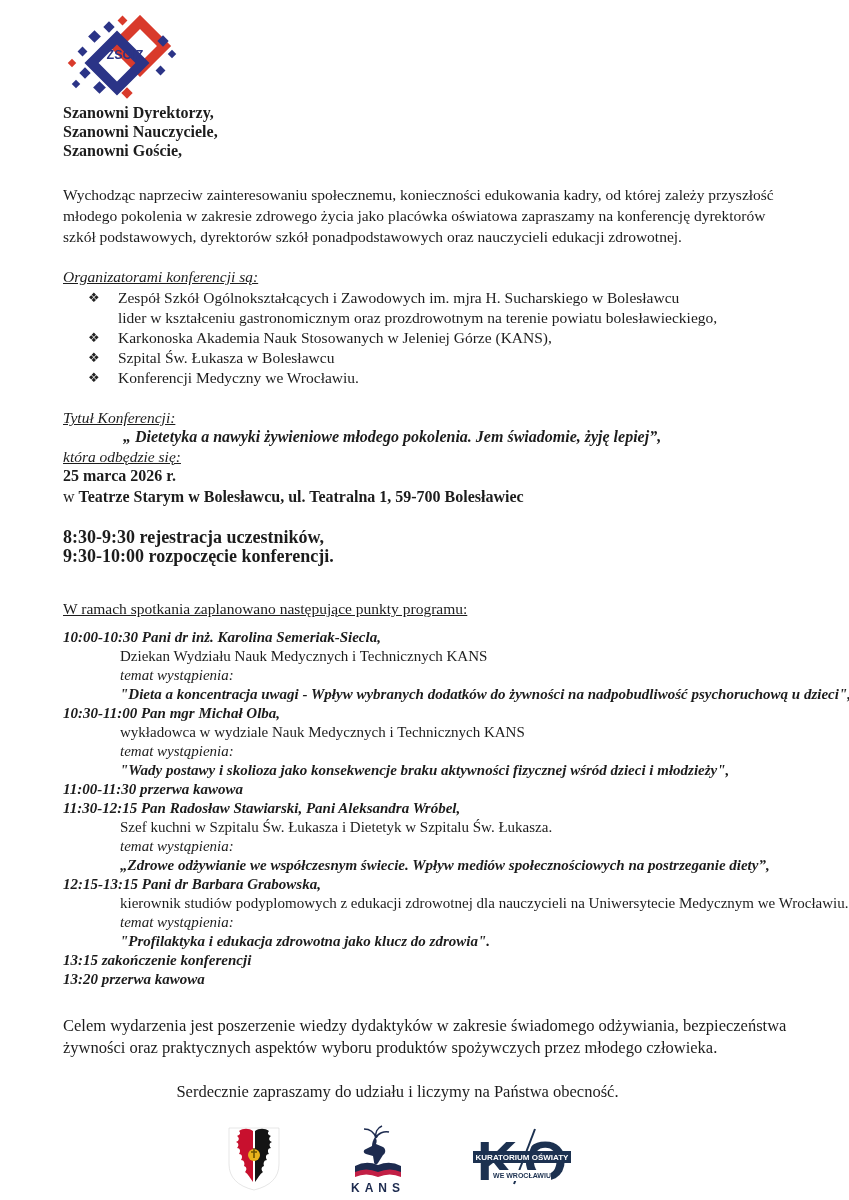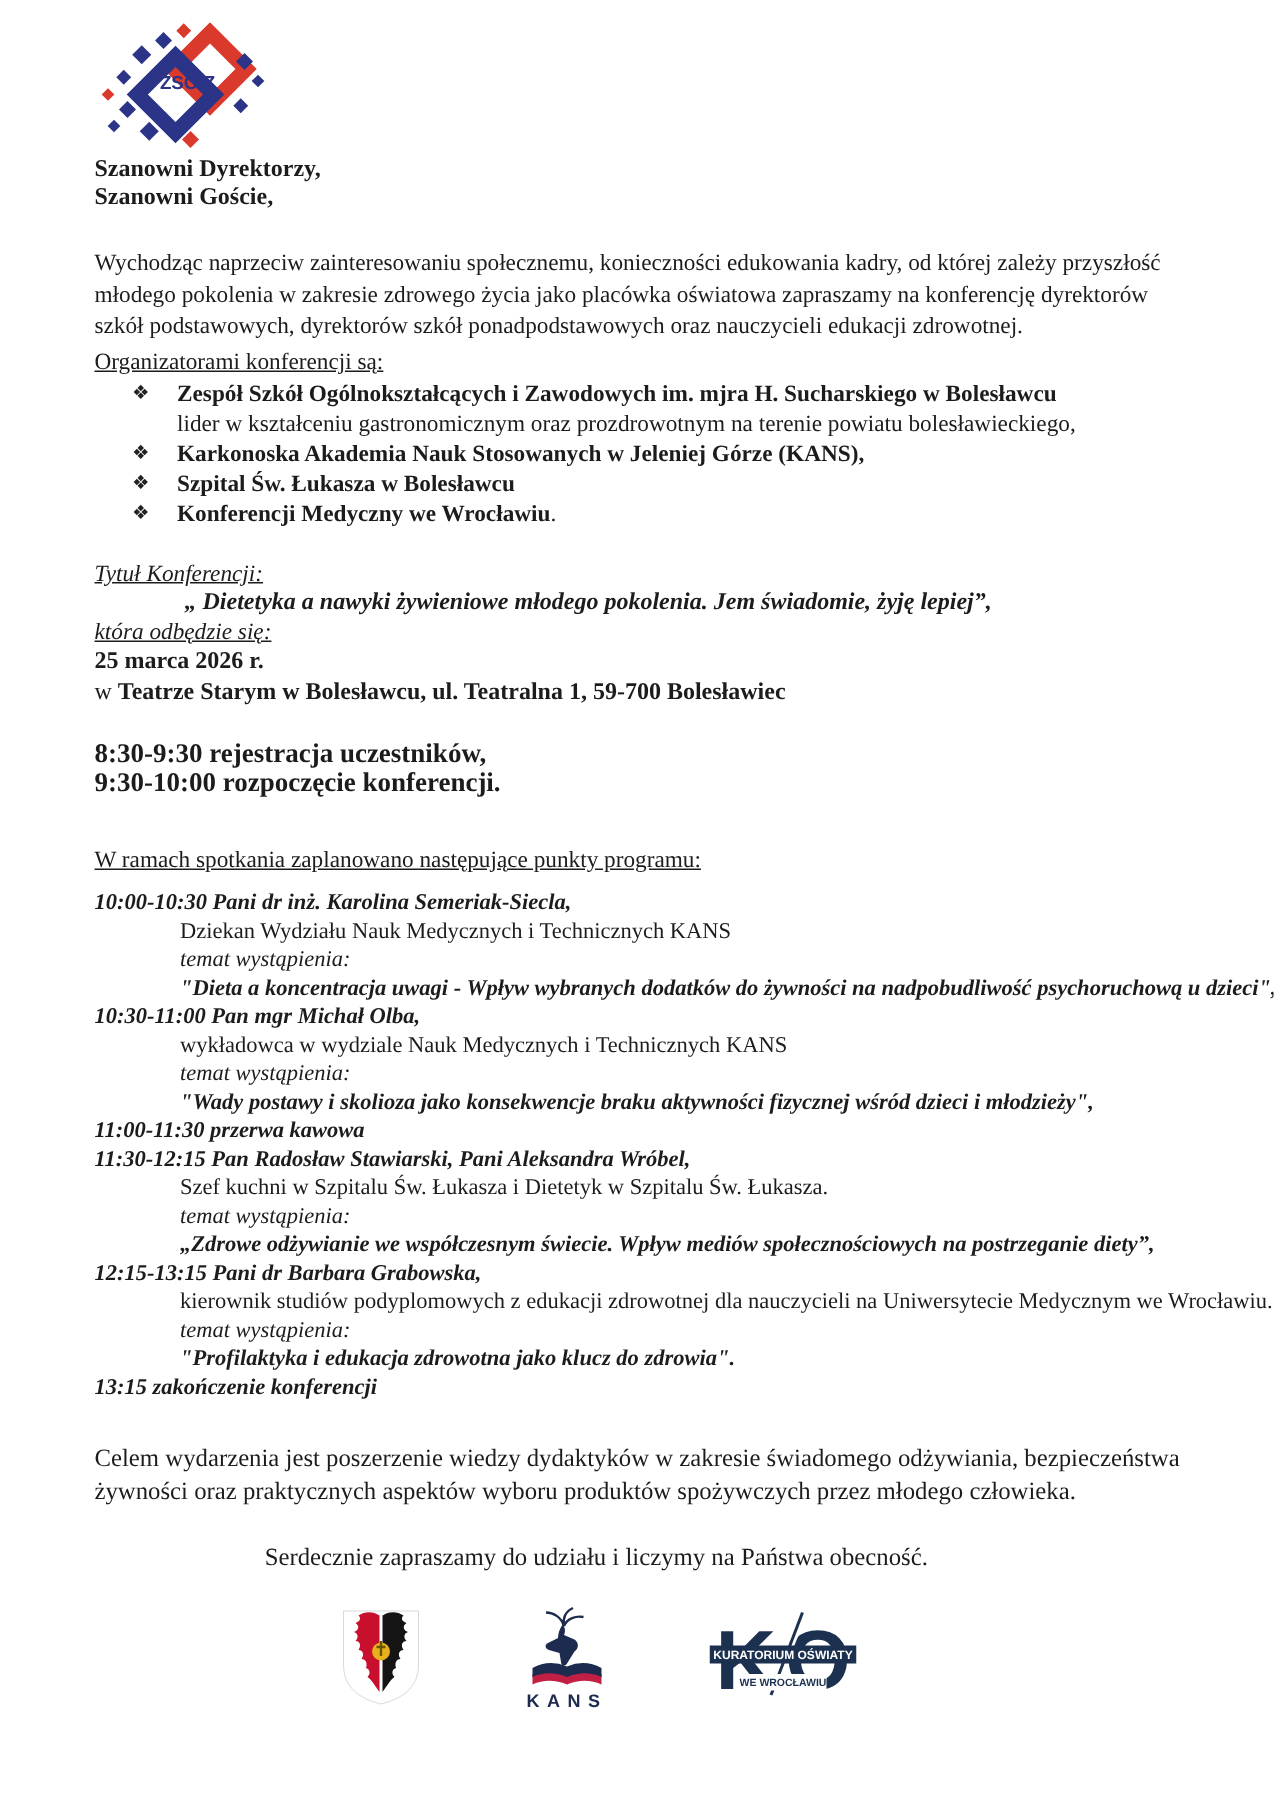--- a/index.html
+++ b/index.html
@@ -10,25 +10,25 @@
   .logo-wrap { width:125px; height:86px; margin-bottom:4px; }
 
   
   .greeting { margin-top:-2px; }
   .greet-line { font-weight:bold; font-size:16px; line-height:19px; }
 
   
   .intro { font-size:15.5px; line-height:21px; margin-top:24px; width:732px; }
 
   
-  .org-heading { margin-top:4px; text-decoration:underline; font-size:15.5px; line-height:19px; }
+  .org-heading { margin-top:20px; font-style:italic; text-decoration:underline; font-size:15.5px; line-height:19px; }
   ul.org-list { list-style:none; margin:2px 0 0 0; padding:0; }
   .org-item { display:flex; font-size:15.5px; line-height:20px; }
   .org-bullet { width:30px; margin-left:25px; flex:none; font-size:13px; color:#222; font-family:"DejaVu Sans", sans-serif; }
-  .org-main { font-weight:bold; }
+  .org-main { font-weight:normal; }
   .org-suffix { font-weight:normal; }
   .org-sub { font-weight:normal; }
 
   
   .sec-label { font-style:italic; text-decoration:underline; font-size:15.5px; line-height:19px; }
   .title-block { margin-top:20px; }
   .conf-title { font-weight:bold; font-style:italic; font-size:16px; line-height:20px; margin-left:60px; }
   .date-line { font-weight:bold; font-size:16px; line-height:20px; }
   .venue-line { font-size:16px; line-height:21px; }
   .venue-bold { font-weight:bold; }
@@ -78,20 +78,21 @@
         <rect x="94" y="52" width="7" height="7" transform="rotate(45 97.5 55.5)" fill="#2b3487"></rect>
         <rect x="60" y="74" width="8" height="8" transform="rotate(45 64 78)" fill="#d93a2b"></rect>
       </g>
       <text x="62" y="44" text-anchor="middle" font-size="12.5" font-weight="bold" font-family="Liberation Sans, sans-serif" fill="#2b3487">ZSOiZ</text>
     </svg>
   </div>
 
   <div class="greeting">
 
   <div class="greet-line">Szanowni Dyrektorzy,</div>
+      <div class="greet-line">Szanowni Nauczyciele,</div>
       <div class="greet-line">Szanowni Goście,</div>
     </div>
 
   <div class="intro">Wychodząc naprzeciw zainteresowaniu społecznemu, konieczności edukowania kadry, od której zależy przyszłość młodego pokolenia w zakresie zdrowego życia jako placówka oświatowa zapraszamy na konferencję dyrektorów szkół podstawowych, dyrektorów szkół ponadpodstawowych oraz nauczycieli edukacji zdrowotnej.</div>
 
   <div class="org-heading">Organizatorami konferencji są:</div>
   <ul class="org-list">
 
       <li class="org-item">
         <span class="org-bullet">❖</span>
@@ -143,20 +144,21 @@
       <div class="prog-line pl-time">11:00-11:30 przerwa kawowa</div>
       <div class="prog-line pl-time">11:30-12:15 Pan Radosław Stawiarski, Pani Aleksandra Wróbel,</div>
       <div class="prog-line pl-desc">Szef kuchni w Szpitalu Św. Łukasza i Dietetyk w Szpitalu Św. Łukasza.</div>
       <div class="prog-line pl-label">temat wystąpienia:</div>
       <div class="prog-line pl-quote">„Zdrowe odżywianie we współczesnym świecie. Wpływ mediów społecznościowych na postrzeganie diety”,</div>
       <div class="prog-line pl-time">12:15-13:15 Pani dr Barbara Grabowska,</div>
       <div class="prog-line pl-desc"> kierownik studiów podyplomowych z edukacji zdrowotnej dla nauczycieli  na Uniwersytecie Medycznym we Wrocławiu.</div>
       <div class="prog-line pl-label">temat wystąpienia:</div>
       <div class="prog-line pl-quote">"Profilaktyka i edukacja zdrowotna jako klucz do zdrowia".</div>
       <div class="prog-line pl-time">13:15 zakończenie konferencji</div>
+      <div class="prog-line pl-time">13:20 przerwa kawowa</div>
     </div>
 
   <div class="closing">Celem wydarzenia jest poszerzenie wiedzy dydaktyków w zakresie świadomego odżywiania, bezpieczeństwa żywności oraz praktycznych aspektów wyboru produktów spożywczych przez młodego człowieka.</div>
 
   <div class="invite">Serdecznie zapraszamy do udziału i liczymy na Państwa obecność.</div>
 
   <div class="logos-row">
 
     <svg width="58" height="68" viewBox="0 0 58 68">
       <path d="M4,3 h50 v36 q0,20 -25,26 q-25,-6 -25,-26 z" fill="#ffffff" stroke="#cccccc" stroke-width="0.5"></path>

